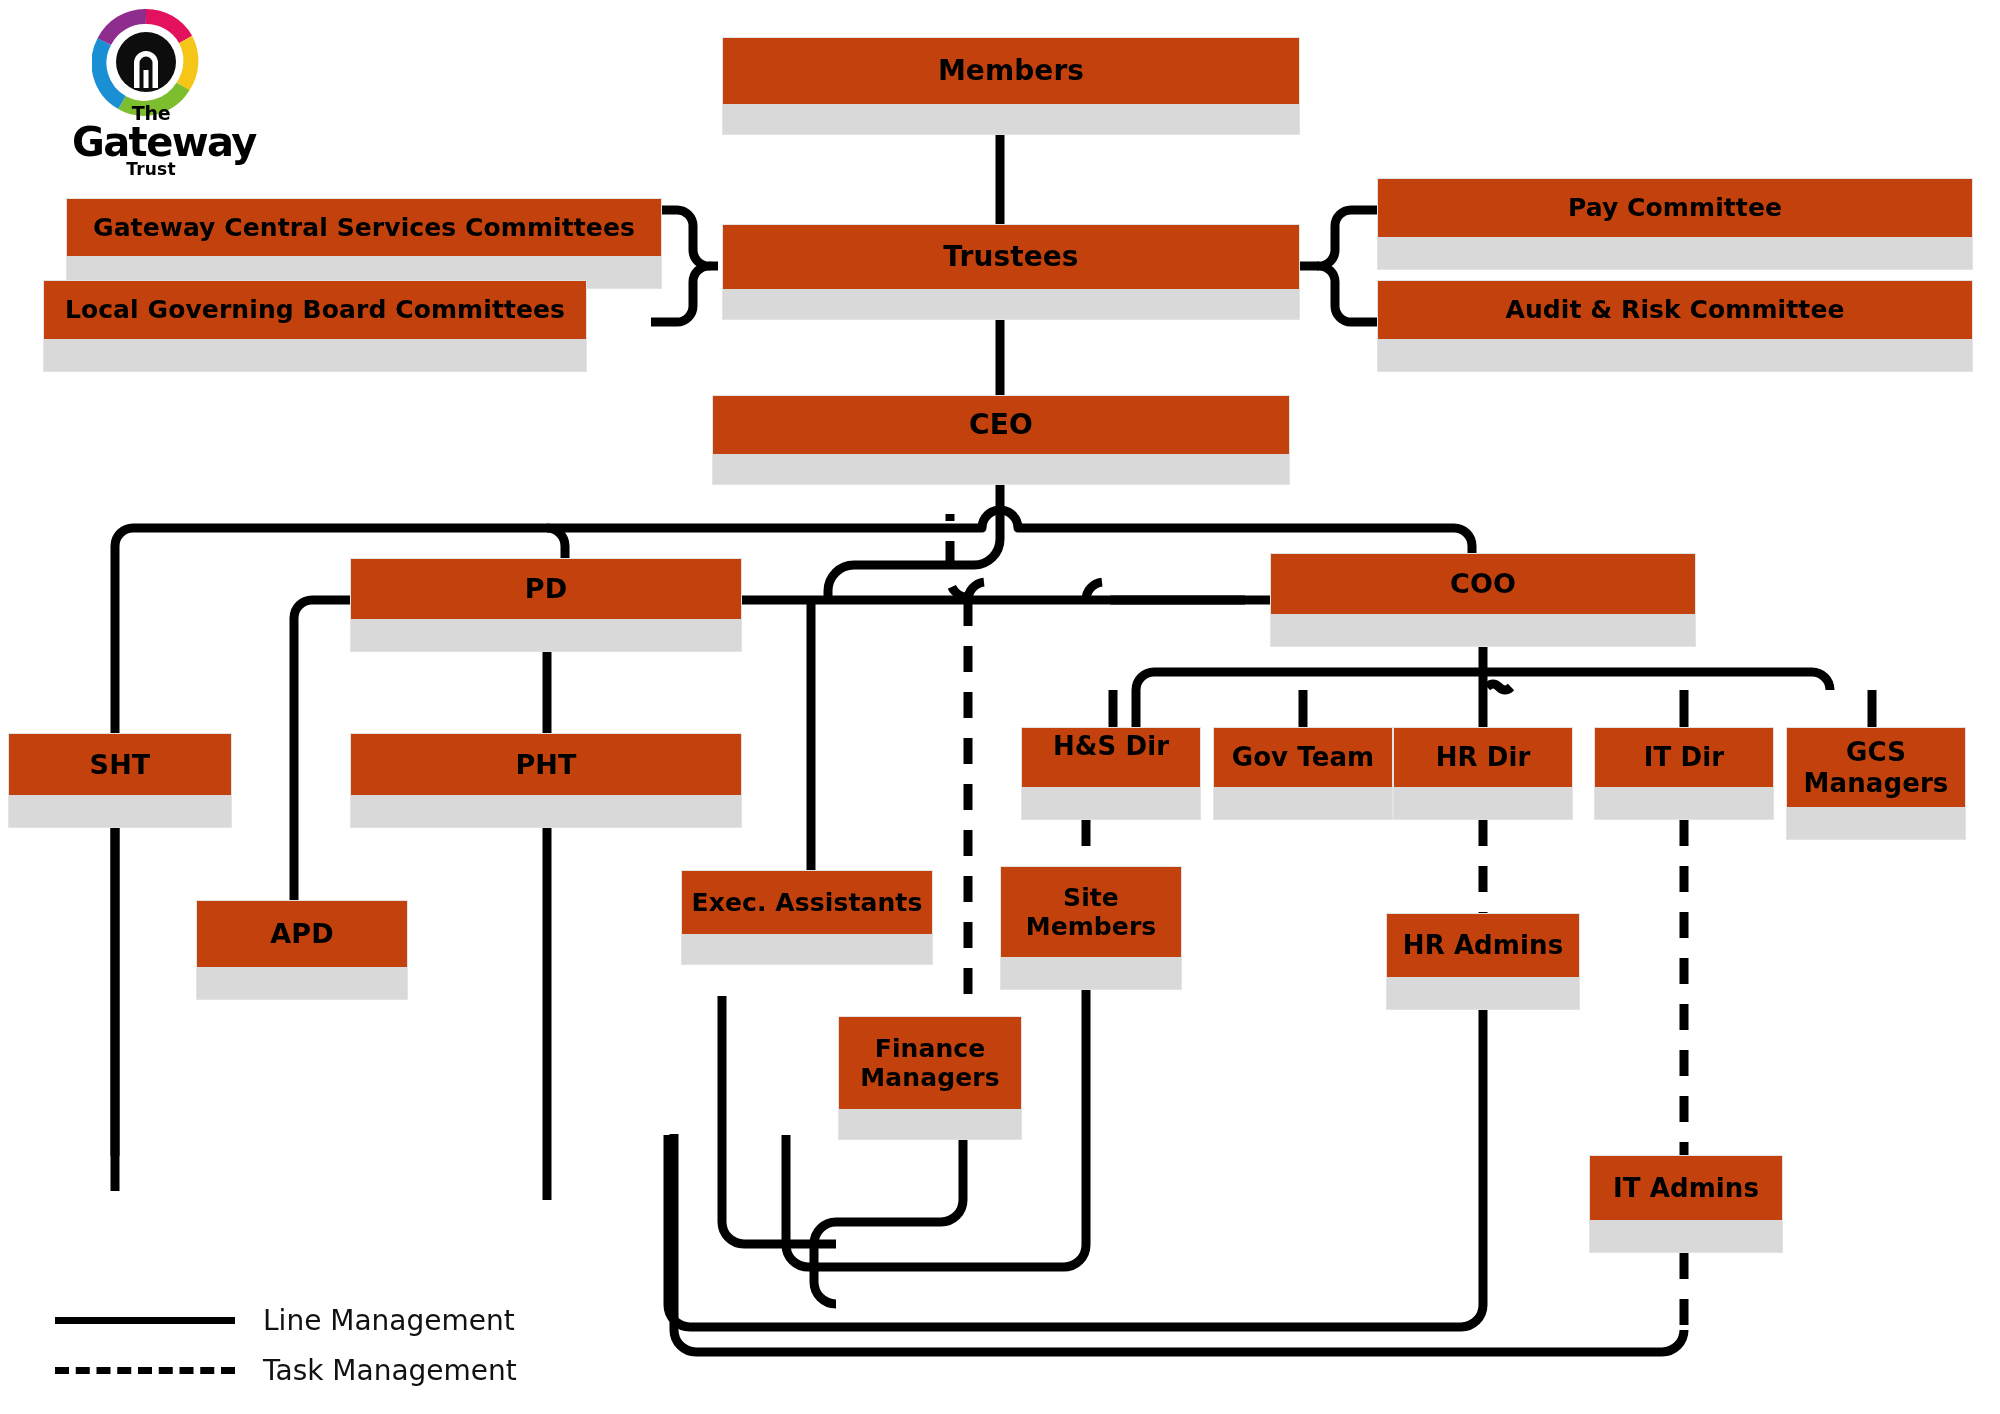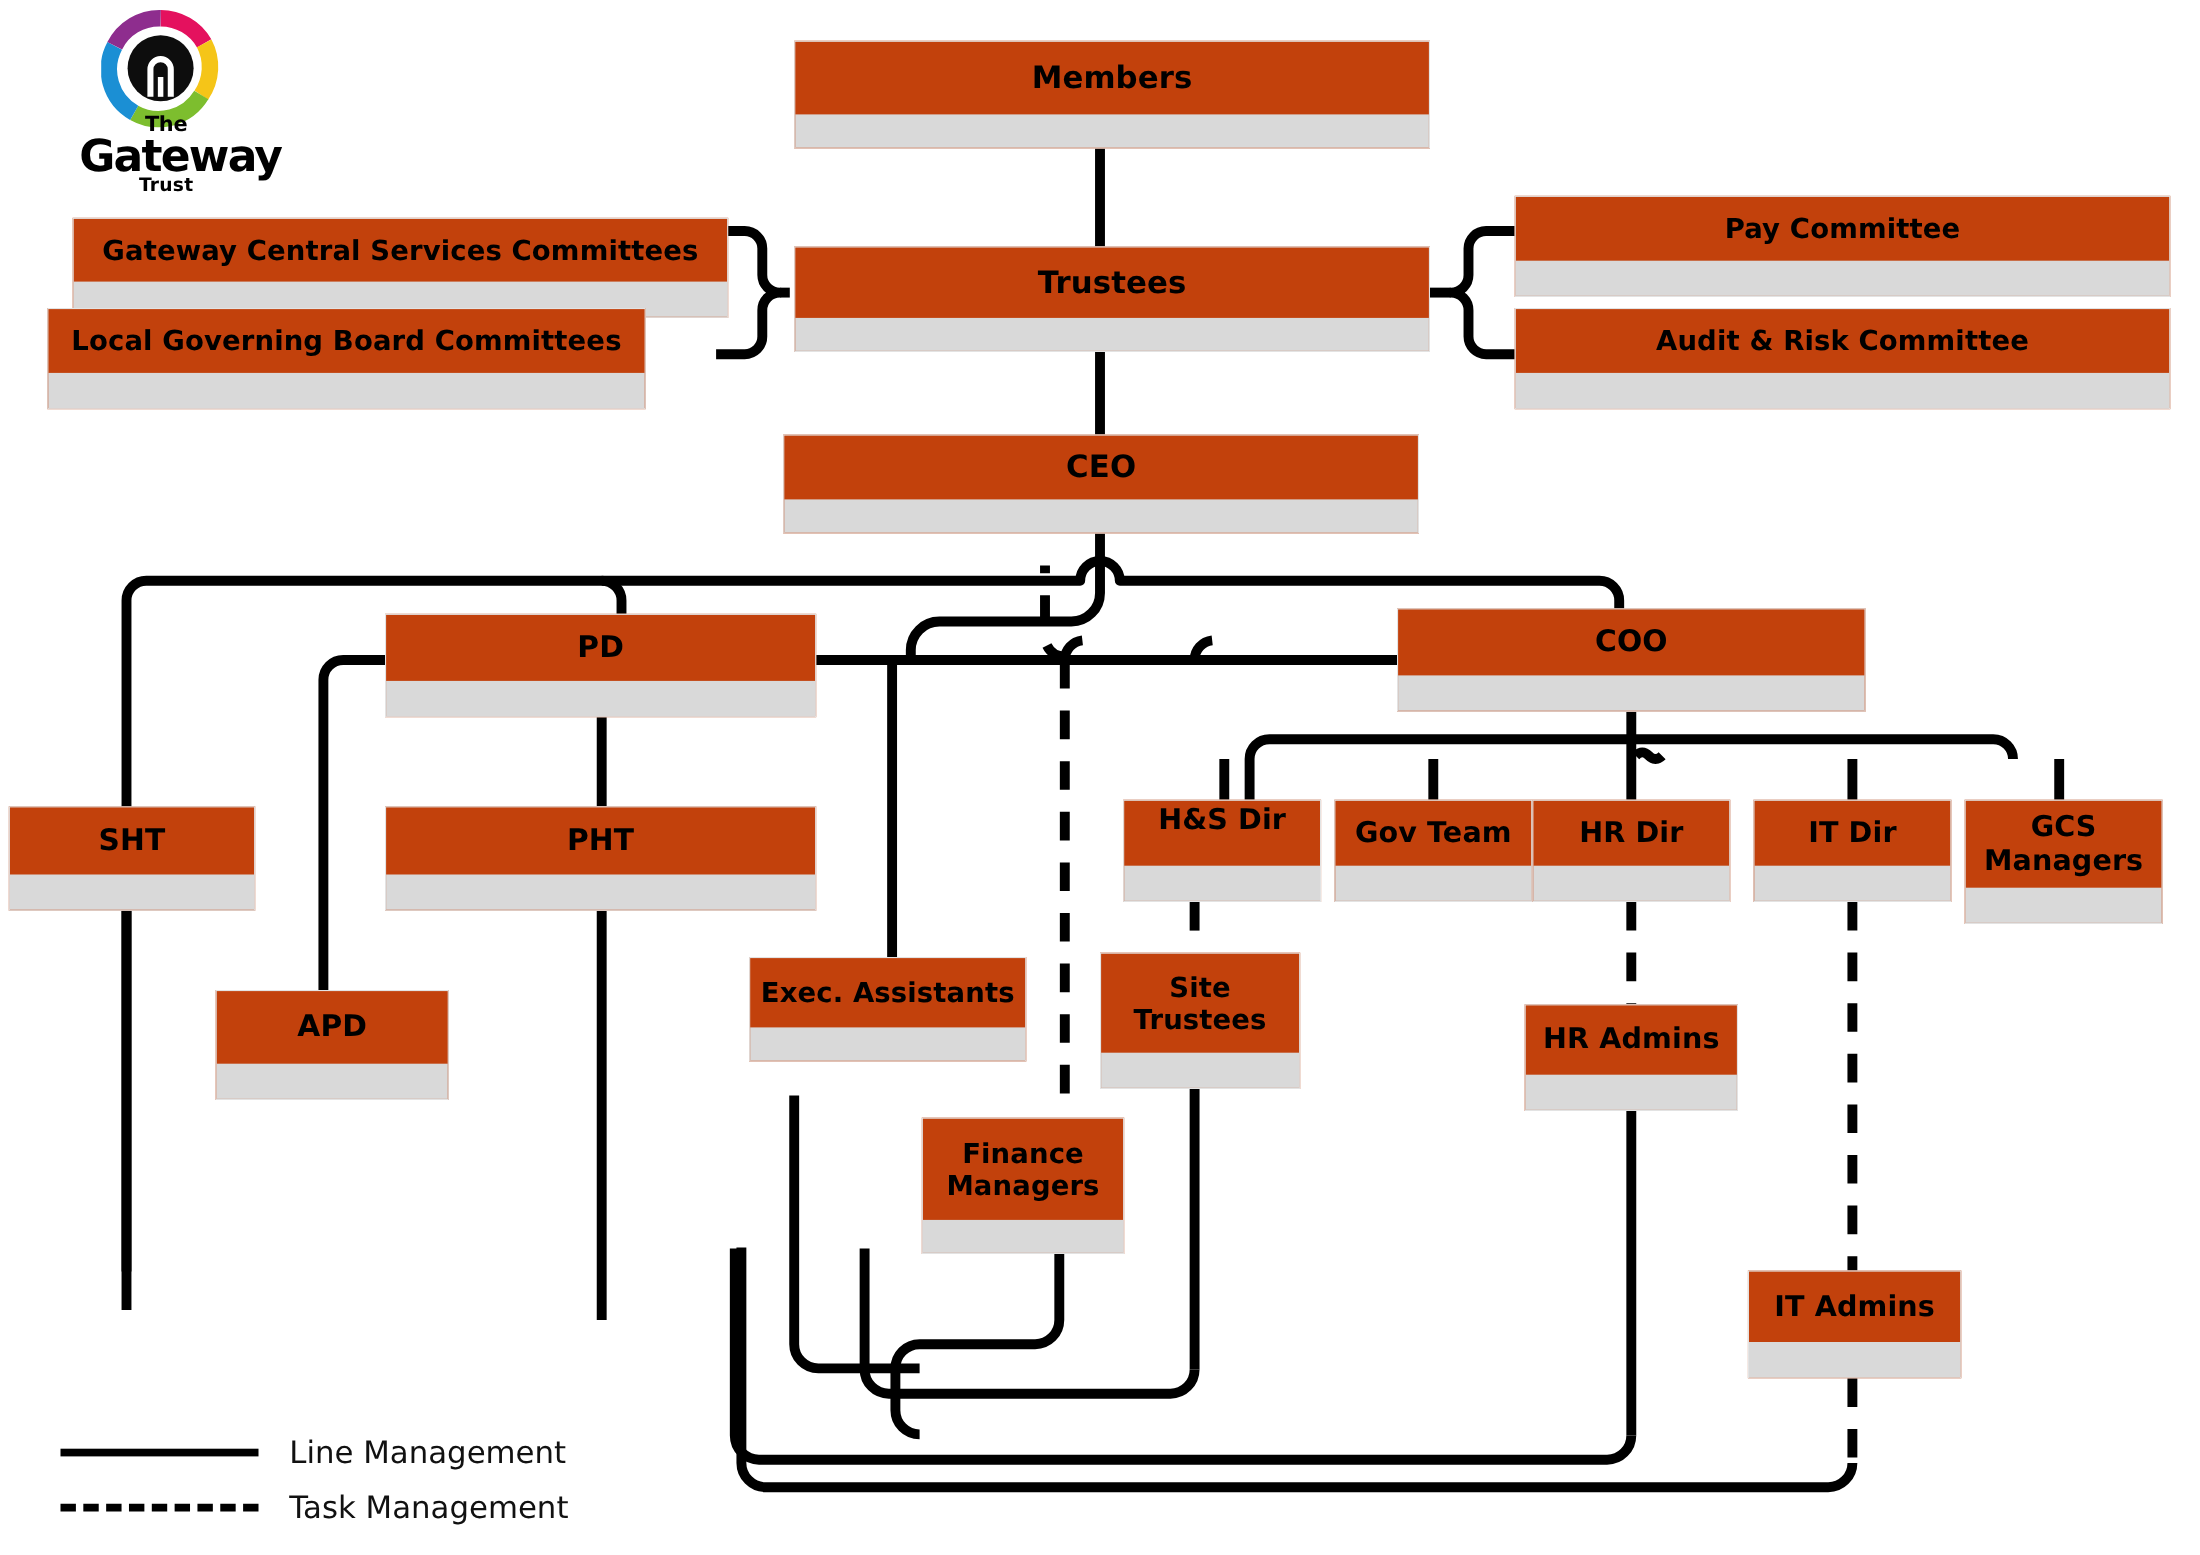--- a/index.html
+++ b/index.html
@@ -222,21 +222,21 @@
 
   <div class="node" style="left:681px;top:870px;width:252px;height:95px;">
     <div class="body">
       <span style="font-size:25px;">Exec. Assistants</span>
     </div>
     <div class="foot" style="height:30px;"></div>
   </div>
 
   <div class="node" style="left:1000px;top:866px;width:182px;height:124px;">
     <div class="body">
-      <span style="font-size:25px;">Site Trustees</span>
+      <span style="font-size:25px;">Site Members</span>
     </div>
     <div class="foot" style="height:32px;"></div>
   </div>
 
   <div class="node" style="left:838px;top:1016px;width:184px;height:124px;">
     <div class="body">
       <span style="font-size:25px;">Finance Managers</span>
     </div>
     <div class="foot" style="height:30px;"></div>
   </div>

